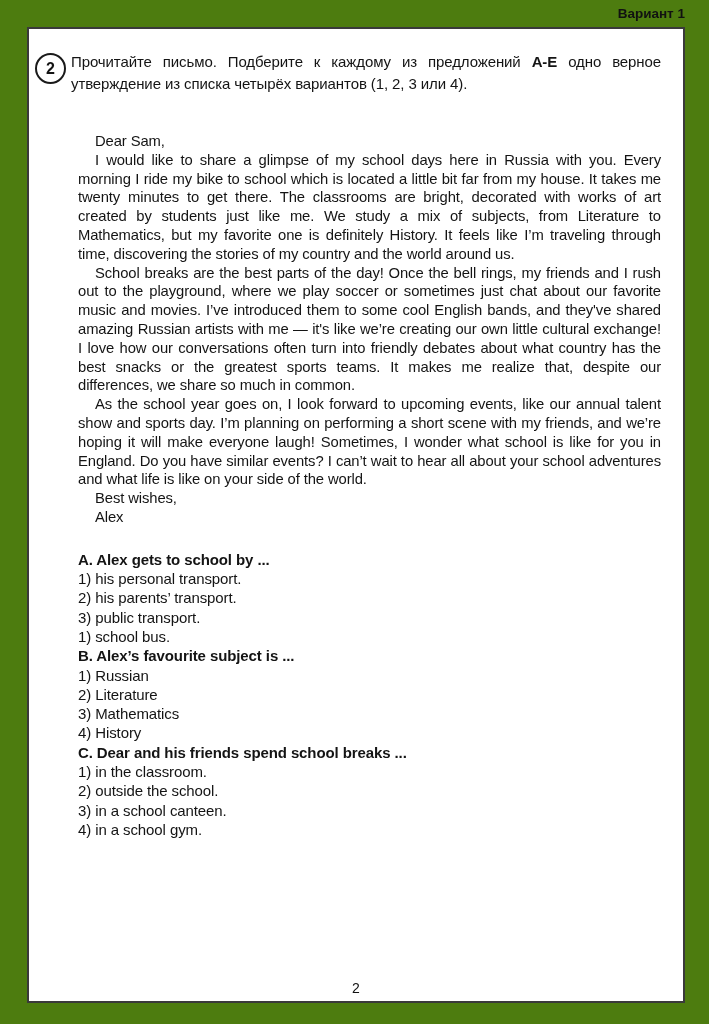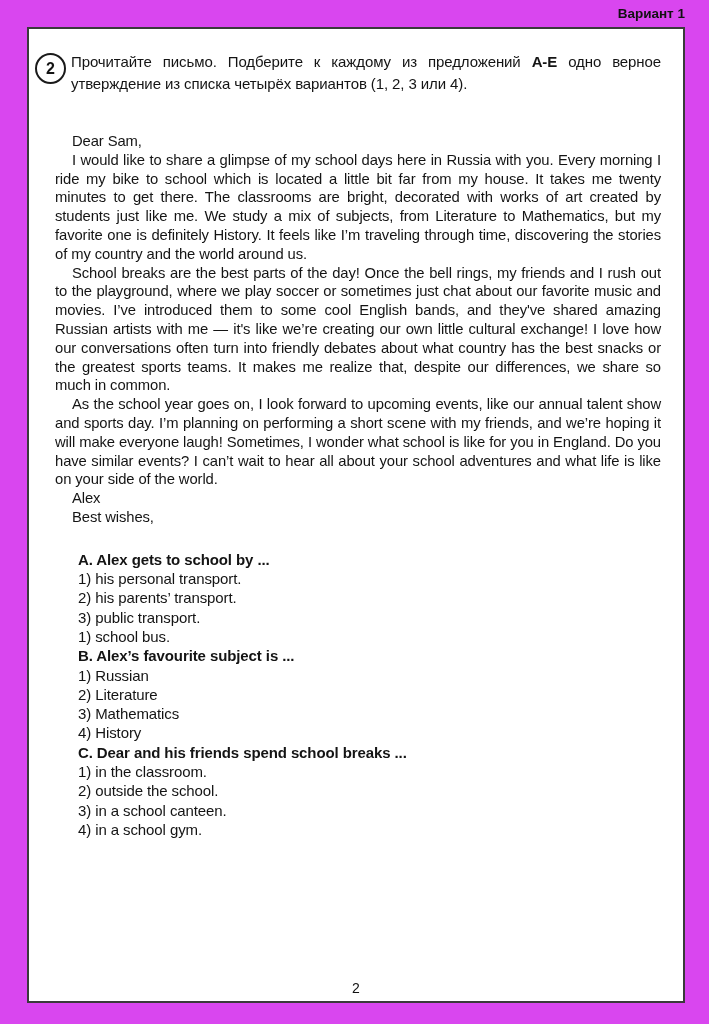--- a/index.html
+++ b/index.html
@@ -4,21 +4,21 @@
 <style>
   html, body {
     margin: 0;
     padding: 0;
     background: #ffffff;
   }
   .page {
     position: relative;
     width: 709px;
     height: 1024px;
-    background: #d946ef;
+    background: #4d7c0f;
     font-family: "Liberation Sans", sans-serif;
     color: #141414;
     overflow: hidden;
   }
   .variant-header {
     position: absolute;
     top: 6px;
     right: 24px;
     font-size: 13.5px;
     font-weight: bold;
@@ -52,21 +52,21 @@
     margin-top: 2px;
   }
   .task-instruction {
     margin-left: 5px;
     font-size: 15px;
     line-height: 22px;
     text-align: justify;
     letter-spacing: -0.1px;
   }
   .letter {
-    margin: 37px 22px 0 26px;
+    margin: 37px 22px 0 49px;
     font-size: 14.8px;
     line-height: 18.8px;
     letter-spacing: -0.1px;
   }
   .letter p {
     margin: 0;
     text-indent: 17px;
     text-align: justify;
   }
   .letter p.no-justify {
@@ -105,22 +105,22 @@
       <div class="task-instruction">
         <span>Прочитайте письмо. Подберите к каждому из предложений </span><b>А-Е</b><span> одно верное утверждение из списка четырёх вариантов (1, 2, 3 или 4).</span>
       </div>
     </div>
 
     <div class="letter">
       <p class="no-justify">Dear Sam,</p>
       <p>I would like to share a glimpse of my school days here in Russia with you. Every morning I ride my bike to school which is located a little bit far from my house. It takes me twenty minutes to get there. The classrooms are bright, decorated with works of art created by students just like me. We study a mix of subjects, from Literature to Mathematics, but my favorite one is definitely History. It feels like I’m traveling through time, discovering the stories of my country and the world around us.</p>
       <p>School breaks are the best parts of the day! Once the bell rings, my friends and I rush out to the playground, where we play soccer or sometimes just chat about our favorite music and movies. I’ve introduced them to some cool English bands, and they've shared amazing Russian artists with me — it's like we’re creating our own little cultural exchange! I love how our conversations often turn into friendly debates about what country has the best snacks or the greatest sports teams. It makes me realize that, despite our differences, we share so much in common.</p>
       <p>As the school year goes on, I look forward to upcoming events, like our annual talent show and sports day. I’m planning on performing a short scene with my friends, and we’re hoping it will make everyone laugh! Sometimes, I wonder what school is like for you in England. Do you have similar events? I can’t wait to hear all about your school adventures and what life is like on your side of the world.</p>
+      <p class="no-justify">Best wishes,</p>
       <p class="no-justify">Alex</p>
-      <p class="no-justify">Best wishes,</p>
     </div>
 
     <div class="questions">
 
       <div class="question">
         <div class="q-label">A. Alex gets to school by ...</div>
         <div class="q-option">1) his personal transport.</div>
         <div class="q-option">2) his parents’ transport.</div>
         <div class="q-option">3) public transport.</div>
         <div class="q-option">1) school bus.</div>

